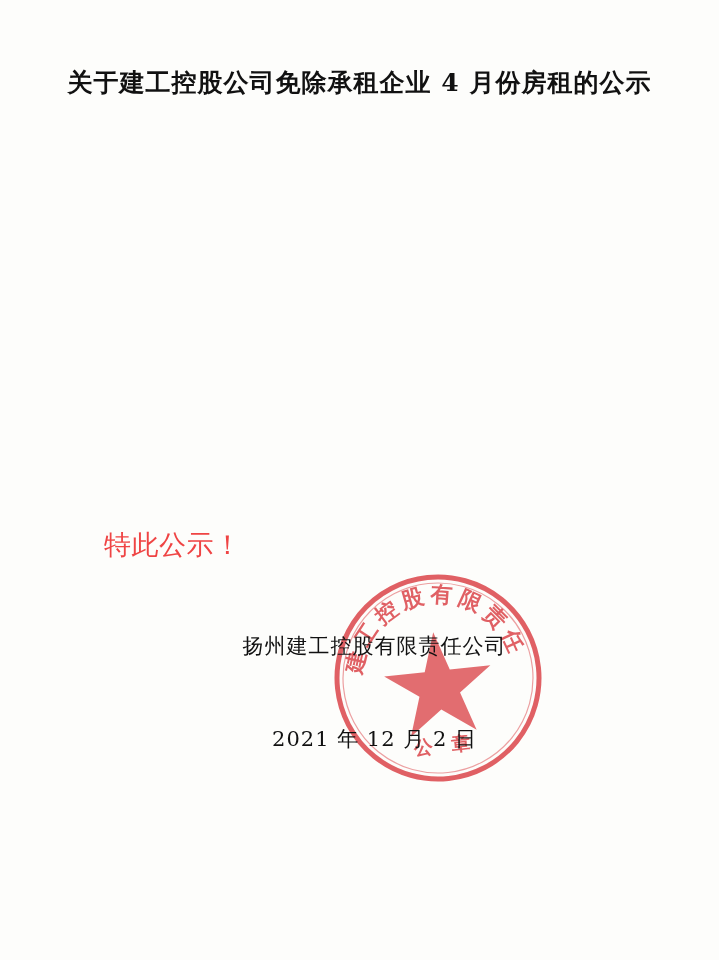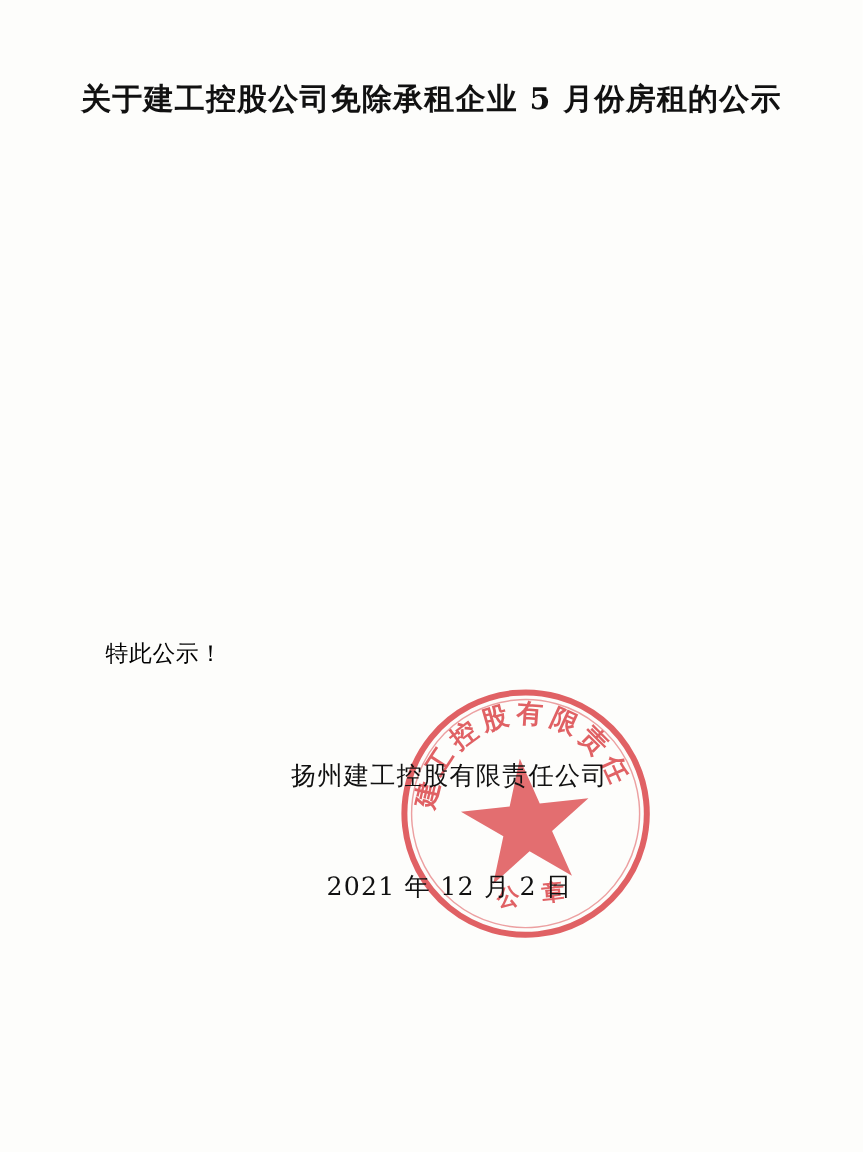--- a/index.html
+++ b/index.html
@@ -46,23 +46,23 @@
     text-justify: inter-ideograph;
     margin: 0;
     text-indent: 2em;
     letter-spacing: 0.5px;
   }
   .notice-line {
     position: absolute;
     top: 525px;
     left: 50px;
     width: 620px;
-    font-size: 19px;
+    font-size: 27px;
     line-height: 40px;
-    color: #000000;
+    color: #ef4444;
     text-indent: 2em;
     letter-spacing: 0.5px;
   }
   .signature {
     position: absolute;
     top: 632px;
     left: 0;
     width: 719px;
     text-align: center;
     padding-left: 30px;
@@ -91,21 +91,21 @@
     height: 216px;
     pointer-events: none;
   }
   .seal svg { display: block; }
 </style>
 </head>
 <body>
 
 <div class="page">
 
-  <div class="doc-title">关于建工控股公司免除承租企业 5 月份房租的公示</div>
+  <div class="doc-title">关于建工控股公司免除承租企业 4 月份房租的公示</div>
 
 
   <div class="notice-line">特此公示！</div>
 
   <div class="seal">
     <svg width="216" height="216" viewBox="0 0 216 216" xmlns="http://www.w3.org/2000/svg">
       <g transform="rotate(-6 108 108)" opacity="0.78">
         <circle cx="108" cy="108" r="101" fill="none" stroke="#d8353a" stroke-width="5"></circle>
         <circle cx="108" cy="108" r="95" fill="none" stroke="#d8353a" stroke-width="1.2" opacity="0.6"></circle>
         <path id="sealArc" d="M 108 108 m -76 0 a 76 76 0 1 1 152 0" fill="none" stroke="none"></path>

